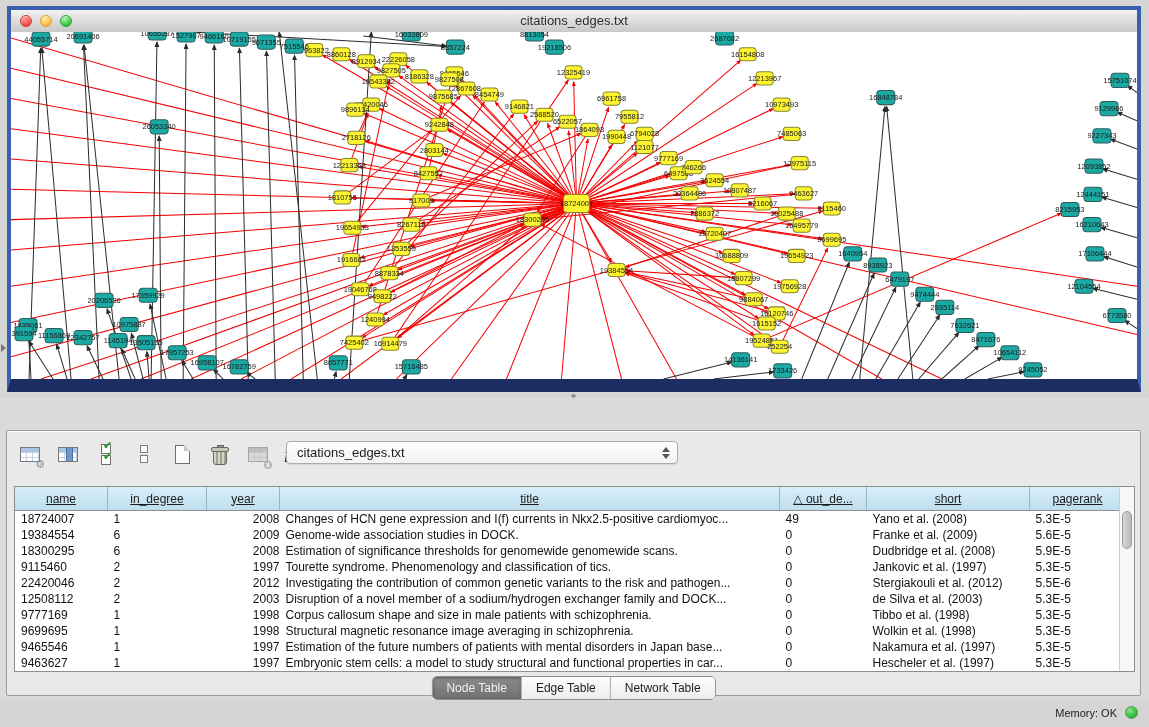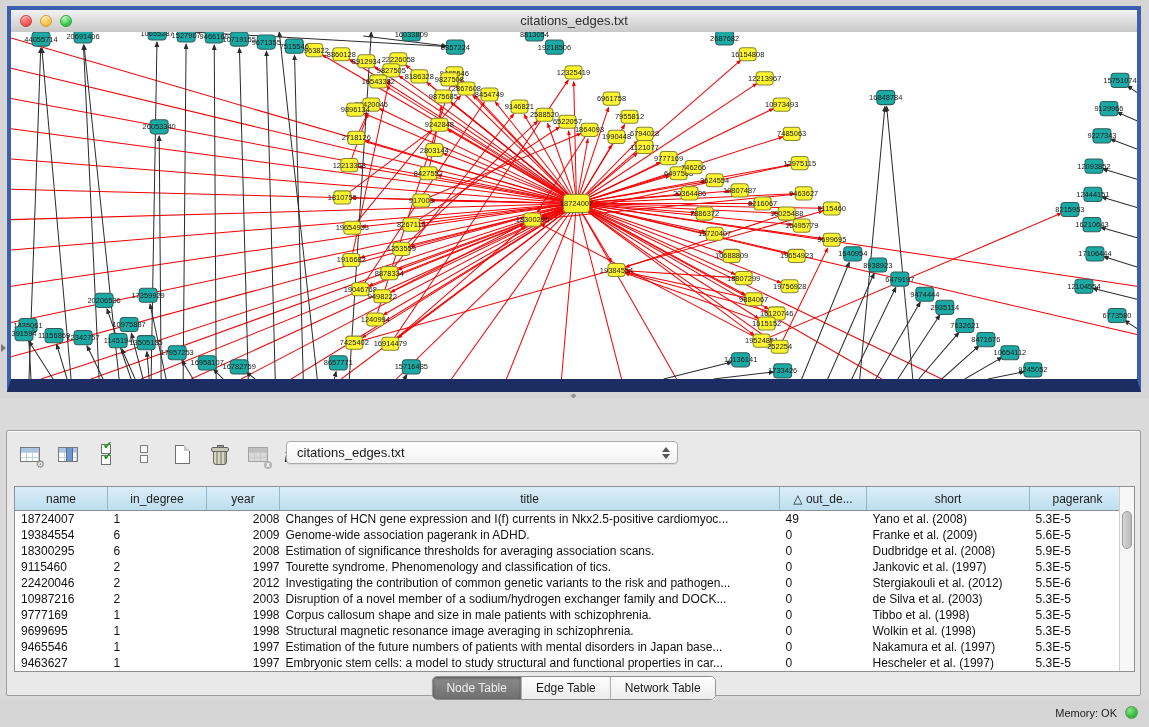--- a/index.html
+++ b/index.html
@@ -66,21 +66,21 @@
     border:1px solid #ababab;border-radius:4px;box-shadow:0 1px 1px rgba(0,0,0,.08);}
   .tbl-select .val{position:absolute;left:10px;top:3px;font-size:13px;color:#1a1a1a;}
   .stepper{position:absolute;right:6px;top:4px;width:10px;height:14px;}
   .stepper .up{position:absolute;left:1px;top:1px;width:0;height:0;border-left:4px solid transparent;border-right:4px solid transparent;border-bottom:5px solid #555;}
   .stepper .dn{position:absolute;left:1px;bottom:1px;width:0;height:0;border-left:4px solid transparent;border-right:4px solid transparent;border-top:5px solid #555;}
 
   
   .grid-wrap{position:absolute;left:7px;top:55px;width:1121px;height:186px;box-sizing:border-box;border:1px solid #8f8f8f;background:#fff;}
   table.grid{border-collapse:collapse;table-layout:fixed;width:1106px;font-size:12px;color:#111;}
   table.grid th{height:21px;font-weight:normal;text-align:center;color:#1c1c1c;
-    background:linear-gradient(#daeef8,#bedeee);border-right:1px solid #93b7c9;border-bottom:1px solid #8f8f8f;overflow:hidden;white-space:nowrap;}
+    background:linear-gradient(#daeef8,#bedeee);border-right:1px solid #93b7c9;border-bottom:1px solid #8f8f8f;overflow:hidden;white-space:nowrap;text-decoration:underline;}
   table.grid th:last-child{border-right:1px solid #93b7c9;}
   table.grid td{height:16px;padding:0 0 0 6px;white-space:nowrap;overflow:hidden;}
   .c0{width:90px;} .c1{width:96px;} .c2{width:70px;text-align:right;} .c3{width:497px;margin-left:28px;} .c4{width:84px;} .c5{width:160px;} .c6{width:93px;}
   .vscroll{position:absolute;right:0;top:0;bottom:0;width:14px;background:#f7f7f7;border-left:1px solid #cfcfcf;}
   .vthumb{position:absolute;left:2px;right:2px;top:24px;height:36px;background:linear-gradient(90deg,#d7d7d7,#b9b9b9);
     border:1px solid #9b9b9b;border-radius:5px;}
 
   
   .tab-bar{position:absolute;left:50%;transform:translateX(-50%);top:245px;display:inline-flex;
     border:1px solid #8d8d8d;border-radius:5px;overflow:hidden;background:#fdfdfd;box-shadow:0 1px 0 rgba(255,255,255,.8);}
@@ -864,30 +864,30 @@
               <td class="c2">2008</td>
               <td class="c3">Changes of HCN gene expression and I(f) currents in Nkx2.5-positive cardiomyoc...</td>
               <td class="c4">49</td>
               <td class="c5">Yano et al. (2008)</td>
               <td class="c6">5.3E-5</td>
             </tr>
             <tr>
               <td class="c0">19384554</td>
               <td class="c1">6</td>
               <td class="c2">2009</td>
-              <td class="c3">Genome-wide association pagerank in ADHD.</td>
+              <td class="c3">Genome-wide association studies in DOCK.</td>
               <td class="c4">0</td>
               <td class="c5">Franke et al. (2009)</td>
               <td class="c6">5.6E-5</td>
             </tr>
             <tr>
               <td class="c0">18300295</td>
               <td class="c1">6</td>
               <td class="c2">2008</td>
-              <td class="c3">Estimation of significance thresholds for averaging association scans.</td>
+              <td class="c3">Estimation of significance thresholds for genomewide genomewide scans.</td>
               <td class="c4">0</td>
               <td class="c5">Dudbridge et al. (2008)</td>
               <td class="c6">5.9E-5</td>
             </tr>
             <tr>
               <td class="c0">9115460</td>
               <td class="c1">2</td>
               <td class="c2">1997</td>
               <td class="c3">Tourette syndrome. Phenomenology and classification of tics.</td>
               <td class="c4">0</td>
@@ -897,21 +897,21 @@
             <tr>
               <td class="c0">22420046</td>
               <td class="c1">2</td>
               <td class="c2">2012</td>
               <td class="c3">Investigating the contribution of common genetic variants to the risk and pathogen...</td>
               <td class="c4">0</td>
               <td class="c5">Stergiakouli et al. (2012)</td>
               <td class="c6">5.5E-6</td>
             </tr>
             <tr>
-              <td class="c0">10987216</td>
+              <td class="c0">12508112</td>
               <td class="c1">2</td>
               <td class="c2">2003</td>
               <td class="c3">Disruption of a novel member of a sodium/hydrogen exchanger family and DOCK...</td>
               <td class="c4">0</td>
               <td class="c5">de Silva et al. (2003)</td>
               <td class="c6">5.3E-5</td>
             </tr>
             <tr>
               <td class="c0">9777169</td>
               <td class="c1">1</td>

